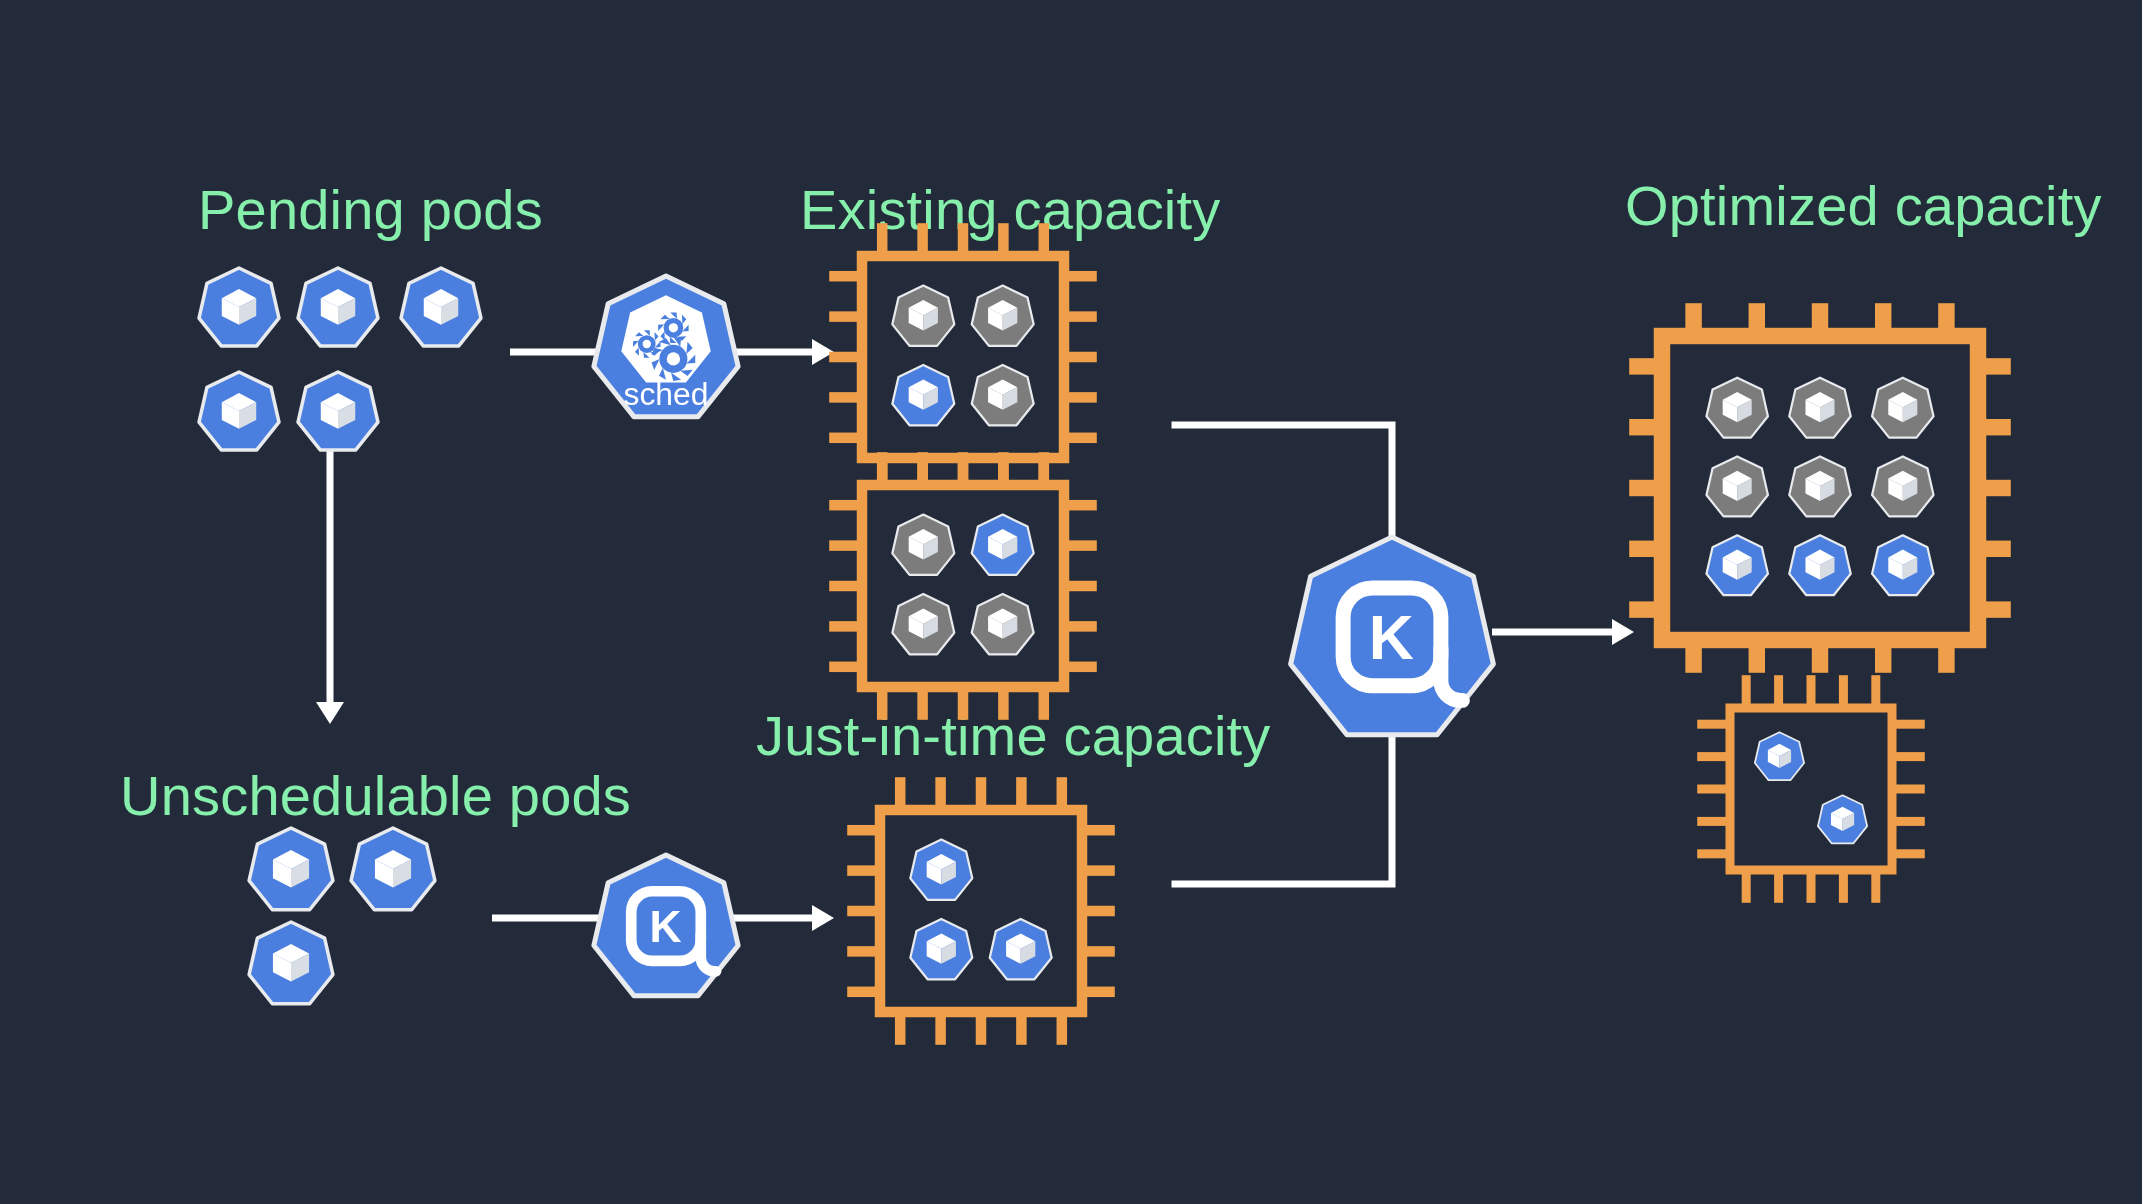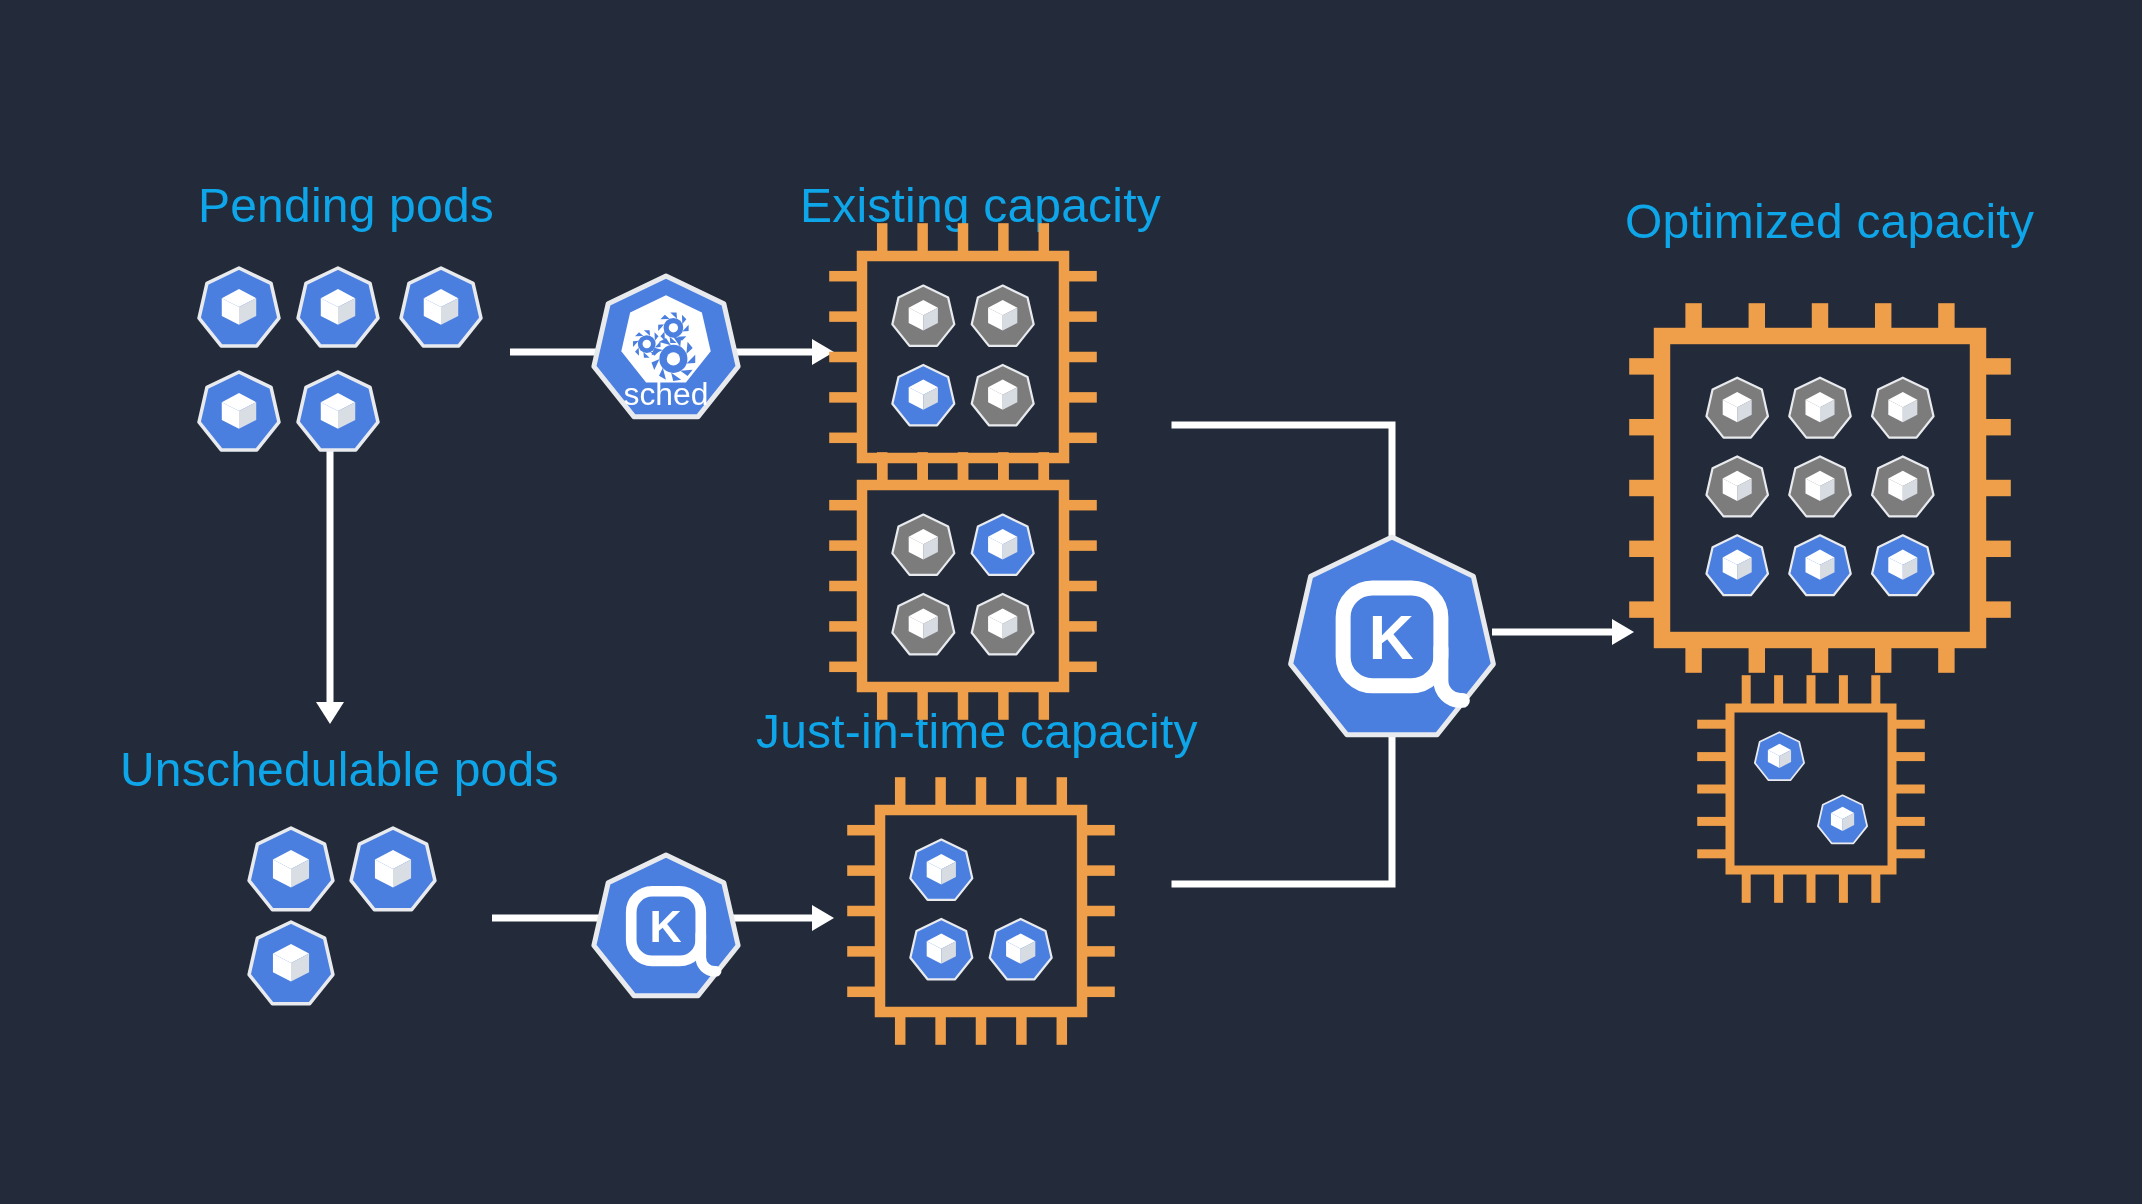--- a/index.html
+++ b/index.html
@@ -9,38 +9,38 @@
     font-family: "Liberation Sans", sans-serif;
     overflow: hidden;
   }
   #stage {
     position: relative;
     width: 2142px; height: 1204px;
     background: #232b3a;
   }
   .label {
     position: absolute;
-    color: #0ea5e9;
-    font-size: 48px;
+    color: #86efac;
+    font-size: 56px;
     font-weight: 300;
     letter-spacing: 0.2px;
     white-space: nowrap;
     line-height: 1;
   }
   .node { position: absolute; }
   svg { display: block; overflow: visible; }
 </style>
 </head>
 <body>
 
 <div id="stage">
     <div class="label" style="left: 198px; top: 182px;">Pending pods</div>
     <div class="label" style="left: 800px; top: 182px;">Existing capacity</div>
-    <div class="label" style="left: 1625px; top: 198px;">Optimized capacity</div>
-    <div class="label" style="left: 120px; top: 746px;">Unschedulable pods</div>
+    <div class="label" style="left: 1625px; top: 178px;">Optimized capacity</div>
+    <div class="label" style="left: 120px; top: 768px;">Unschedulable pods</div>
     <div class="label" style="left: 756px; top: 708px;">Just-in-time capacity</div>
     <svg width="324" height="60" viewBox="0 0 324 60" class="node" style="left: 510px; top: 322px;">
       <line x1="0" y1="30" x2="302" y2="30" stroke="#ffffff" stroke-width="7"></line>
       <polygon points="302,17 324,30 302,43" fill="#ffffff"></polygon>
     </svg>
     <svg width="60" height="274" viewBox="0 0 60 274" class="node" style="left: 300px; top: 450px;">
       <line x1="30" y1="0" x2="30" y2="252" stroke="#ffffff" stroke-width="7"></line>
       <polygon points="16,252 30,274 44,252" fill="#ffffff"></polygon>
     </svg>
     <svg width="342" height="60" viewBox="0 0 342 60" class="node" style="left: 492px; top: 888px;">

